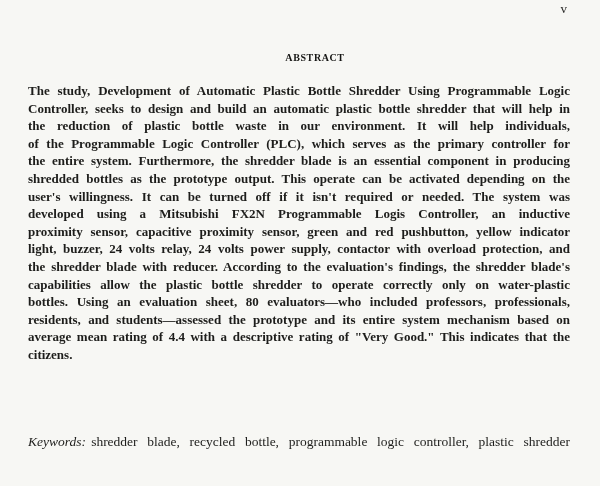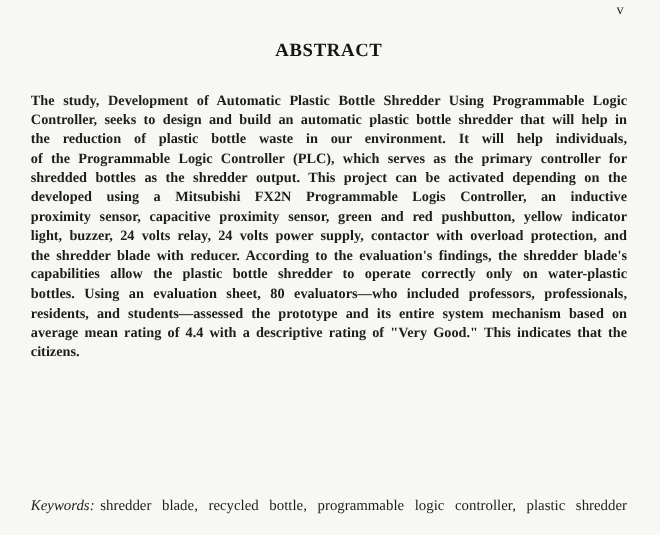--- a/index.html
+++ b/index.html
@@ -24,23 +24,23 @@
     top: 1px;
     right: 33px;
     font-size: 13px;
     color: #2a2a28;
   }
   .heading {
     position: absolute;
     top: 36px;
     left: 28px;
     width: 542px;
-    margin: 0;
+    margin: 16px;
     text-align: center;
-    font-size: 17px;
+    font-size: 10px;
     font-weight: bold;
     letter-spacing: 0.6px;
     color: #151513;
   }
   .body-text {
     position: absolute;
     top: 82px;
     left: 28px;
     width: 542px;
   }
@@ -52,21 +52,21 @@
     text-align: justify;
     text-align-last: justify;
     text-justify: inter-word;
     font-weight: bold;
   }
   .line.last {
     text-align-last: left;
   }
   .keywords {
     position: absolute;
-    top: 451px;
+    top: 433px;
     left: 28px;
     width: 542px;
     font-size: 13.5px;
     line-height: 17.6px;
     height: 17.6px;
     overflow: hidden;
     text-align: justify;
     text-align-last: justify;
     white-space: nowrap;
   }
@@ -82,21 +82,23 @@
 
   <div class="page-number">v</div>
 
   <h1 class="heading">ABSTRACT</h1>
 
   <div class="body-text">
     <div class="line">The study, Development of Automatic Plastic Bottle Shredder Using Programmable Logic</div>
     <div class="line">Controller, seeks to design and build an automatic plastic bottle shredder that will help in</div>
     <div class="line">the reduction of plastic bottle waste in our environment. It will help individuals,</div>
     <div class="line">of the Programmable Logic Controller (PLC), which serves as the primary controller for</div>
-    <div class="line">shredded bottles as the shredder output. This project can be activated depending on the</div>
+    <div class="line">the entire system. Furthermore, the shredder blade is an essential component in producing</div>
+    <div class="line">shredded bottles as the prototype output. This operate can be activated depending on the</div>
+    <div class="line">user's willingness. It can be turned off if it isn't required or needed. The system was</div>
     <div class="line">developed using a Mitsubishi FX2N Programmable Logis Controller, an inductive</div>
     <div class="line">proximity sensor, capacitive proximity sensor, green and red pushbutton, yellow indicator</div>
     <div class="line">light, buzzer, 24 volts relay, 24 volts power supply, contactor with overload protection, and</div>
     <div class="line">the shredder blade with reducer. According to the evaluation's findings, the shredder blade's</div>
     <div class="line">capabilities allow the plastic bottle shredder to operate correctly only on water-plastic</div>
     <div class="line">bottles. Using an evaluation sheet, 80 evaluators—who included professors, professionals,</div>
     <div class="line">residents, and students—assessed the prototype and its entire system mechanism based on</div>
     <div class="line">average mean rating of 4.4 with a descriptive rating of "Very Good." This indicates that the</div>
     <div class="line last">citizens.</div>
   </div>

